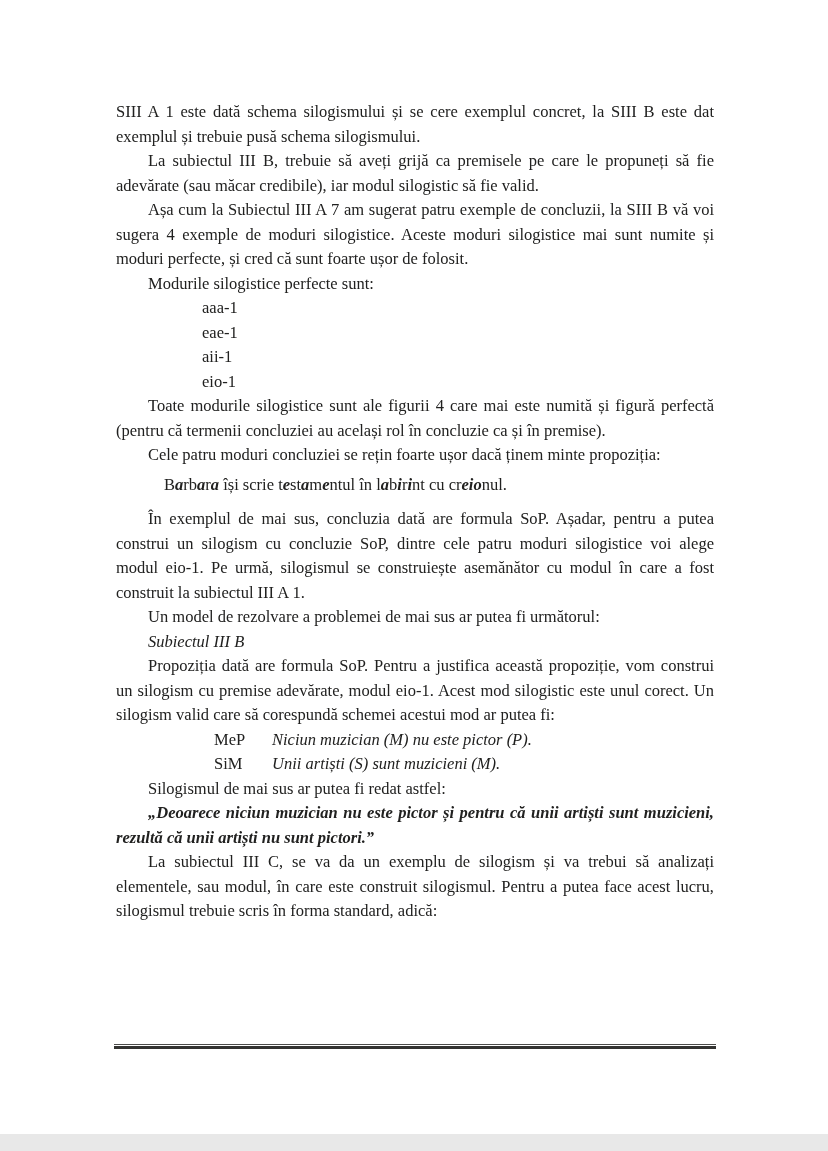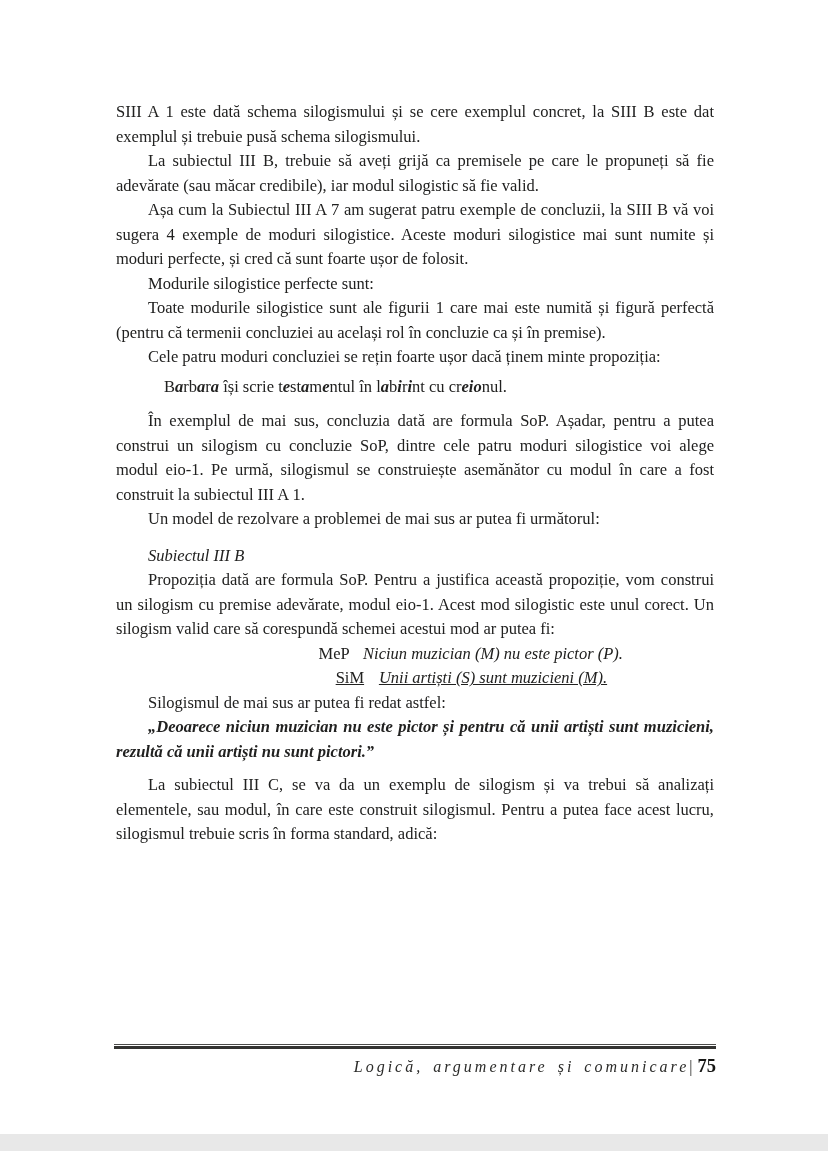--- a/index.html
+++ b/index.html
@@ -16,34 +16,34 @@
   .content {
     position: absolute;
     left: 116px;
     top: 100px;
     width: 598px;
     font-size: 16.5px;
     line-height: 24.5px;
   }
   .para { text-align: justify; margin: 0; }
   .para.indent { text-indent: 32px; }
-  .para.italic { font-style: italic; margin-top: 12px; }
+  .para.italic { font-style: italic; }
   .para.bolditalic { font-style: italic; font-weight: bold; }
-  .para.gap-before { margin-top: 9px; }
+  .para.gap-before { }
 
   .mood-list { padding-left: 86px; }
   .mood-item { line-height: 24.5px; }
 
   .mnemonic { margin: 5px 0 10px 48px; }
   .mnemonic .em { font-weight: bold; font-style: italic; }
 
-  .syl-row { margin-left: 98px; text-align: center; }
+  .syl-row { margin-left: 98px; }
   .syl-formula { display: inline-block; width: 58px; font-style: normal; }
   .syl-statement { font-style: italic; }
-  .syl-row .underlined { text-decoration: underline; }
+  .syl-row .underlined { }
 
   .footer {
     position: absolute;
     left: 114px;
     right: 112px;
     top: 1044px;
   }
   .rule-thin  { height: 1px; background: #4c4c4a; margin-bottom: 1px; }
   .rule-thick { height: 3px; background: #333331; }
   .footer-line {
@@ -69,37 +69,42 @@
 </head>
 <body>
 
 <div class="page">
 
   <main class="content">
       <p class="para">SIII A 1 este dată schema silogismului și se cere exemplul concret, la SIII B este dat exemplul și trebuie pusă schema silogismului.</p>
       <p class="para indent">La subiectul III B, trebuie să aveți grijă ca premisele pe care le propuneți să fie adevărate (sau măcar credibile), iar modul silogistic să fie valid.</p>
       <p class="para indent">Așa cum la Subiectul III A 7 am sugerat patru exemple de concluzii, la SIII B vă voi sugera 4 exemple de moduri silogistice. Aceste moduri silogistice mai sunt numite și moduri perfecte, și cred că sunt foarte ușor de folosit.</p>
       <p class="para indent">Modurile silogistice perfecte sunt:</p>
-      <p class="para indent">Toate modurile silogistice sunt ale figurii 1 care mai este numită și figură perfectă (pentru că termenii concluziei au același rol în concluzie ca și în premise).</p>
+      <div class="mood-list">
+        <div class="mood-item">aaa-1</div>
+        <div class="mood-item">eae-1</div>
+        <div class="mood-item">aii-1</div>
+        <div class="mood-item">eio-1</div>
+      </div>
+      <p class="para indent">Toate modurile silogistice sunt ale figurii 4 care mai este numită și figură perfectă (pentru că termenii concluziei au același rol în concluzie ca și în premise).</p>
       <p class="para indent">Cele patru moduri concluziei se rețin foarte ușor dacă ținem minte propoziția:</p>
       <div class="mnemonic"><span>B</span><span class="em">a</span><span>rb</span><span class="em">a</span><span>r</span><span class="em">a</span><span> își scrie t</span><span class="em">e</span><span>st</span><span class="em">a</span><span>m</span><span class="em">e</span><span>ntul în l</span><span class="em">a</span><span>b</span><span class="em">i</span><span>r</span><span class="em">i</span><span>nt cu cr</span><span class="em">eio</span><span>nul.</span></div>
       <p class="para indent">În exemplul de mai sus, concluzia dată are formula SoP. Așadar, pentru a putea construi un silogism cu concluzie SoP, dintre cele patru moduri silogistice voi alege modul eio-1. Pe urmă, silogismul se construiește asemănător cu modul în care a fost construit la subiectul III A 1.</p>
       <p class="para indent">Un model de rezolvare a problemei de mai sus ar putea fi următorul:</p>
       <p class="para indent italic">Subiectul III B</p>
       <p class="para indent">Propoziția dată are formula SoP. Pentru a justifica această propoziție, vom construi un silogism cu premise adevărate, modul eio-1. Acest mod silogistic este unul corect. Un silogism valid care să corespundă schemei acestui mod ar putea fi:</p>
       <div class="syllogism">
         <div class="syl-row"><span class="syl-formula">MeP</span><span class="syl-statement">Niciun muzician (M) nu este pictor (P).</span></div>
         <div class="syl-row"><span class="syl-formula underlined">SiM</span><span class="syl-statement underlined">Unii artiști (S) sunt muzicieni (M).</span></div>
       </div>
       <p class="para indent">Silogismul de mai sus ar putea fi redat astfel:</p>
       <p class="para indent bolditalic">„Deoarece niciun muzician nu este pictor și pentru că unii artiști sunt muzicieni, rezultă că unii artiști nu sunt pictori.”</p>
       <p class="para indent gap-before">La subiectul III C, se va da un exemplu de silogism și va trebui să analizați elementele, sau modul, în care este construit silogismul. Pentru a putea face acest lucru, silogismul trebuie scris în forma standard, adică:</p>
     </main>
 
   <footer class="footer">
     <div>
       <div class="rule-thin"></div>
       <div class="rule-thick"></div>
     </div>
-    <div class="footer-line"><span>Logică, argumentare și comunicare</span><span class="footer-sep">|</span><span class="page-number">75</span></div>
   </footer>
 
 </div>
 
 </body></html>

